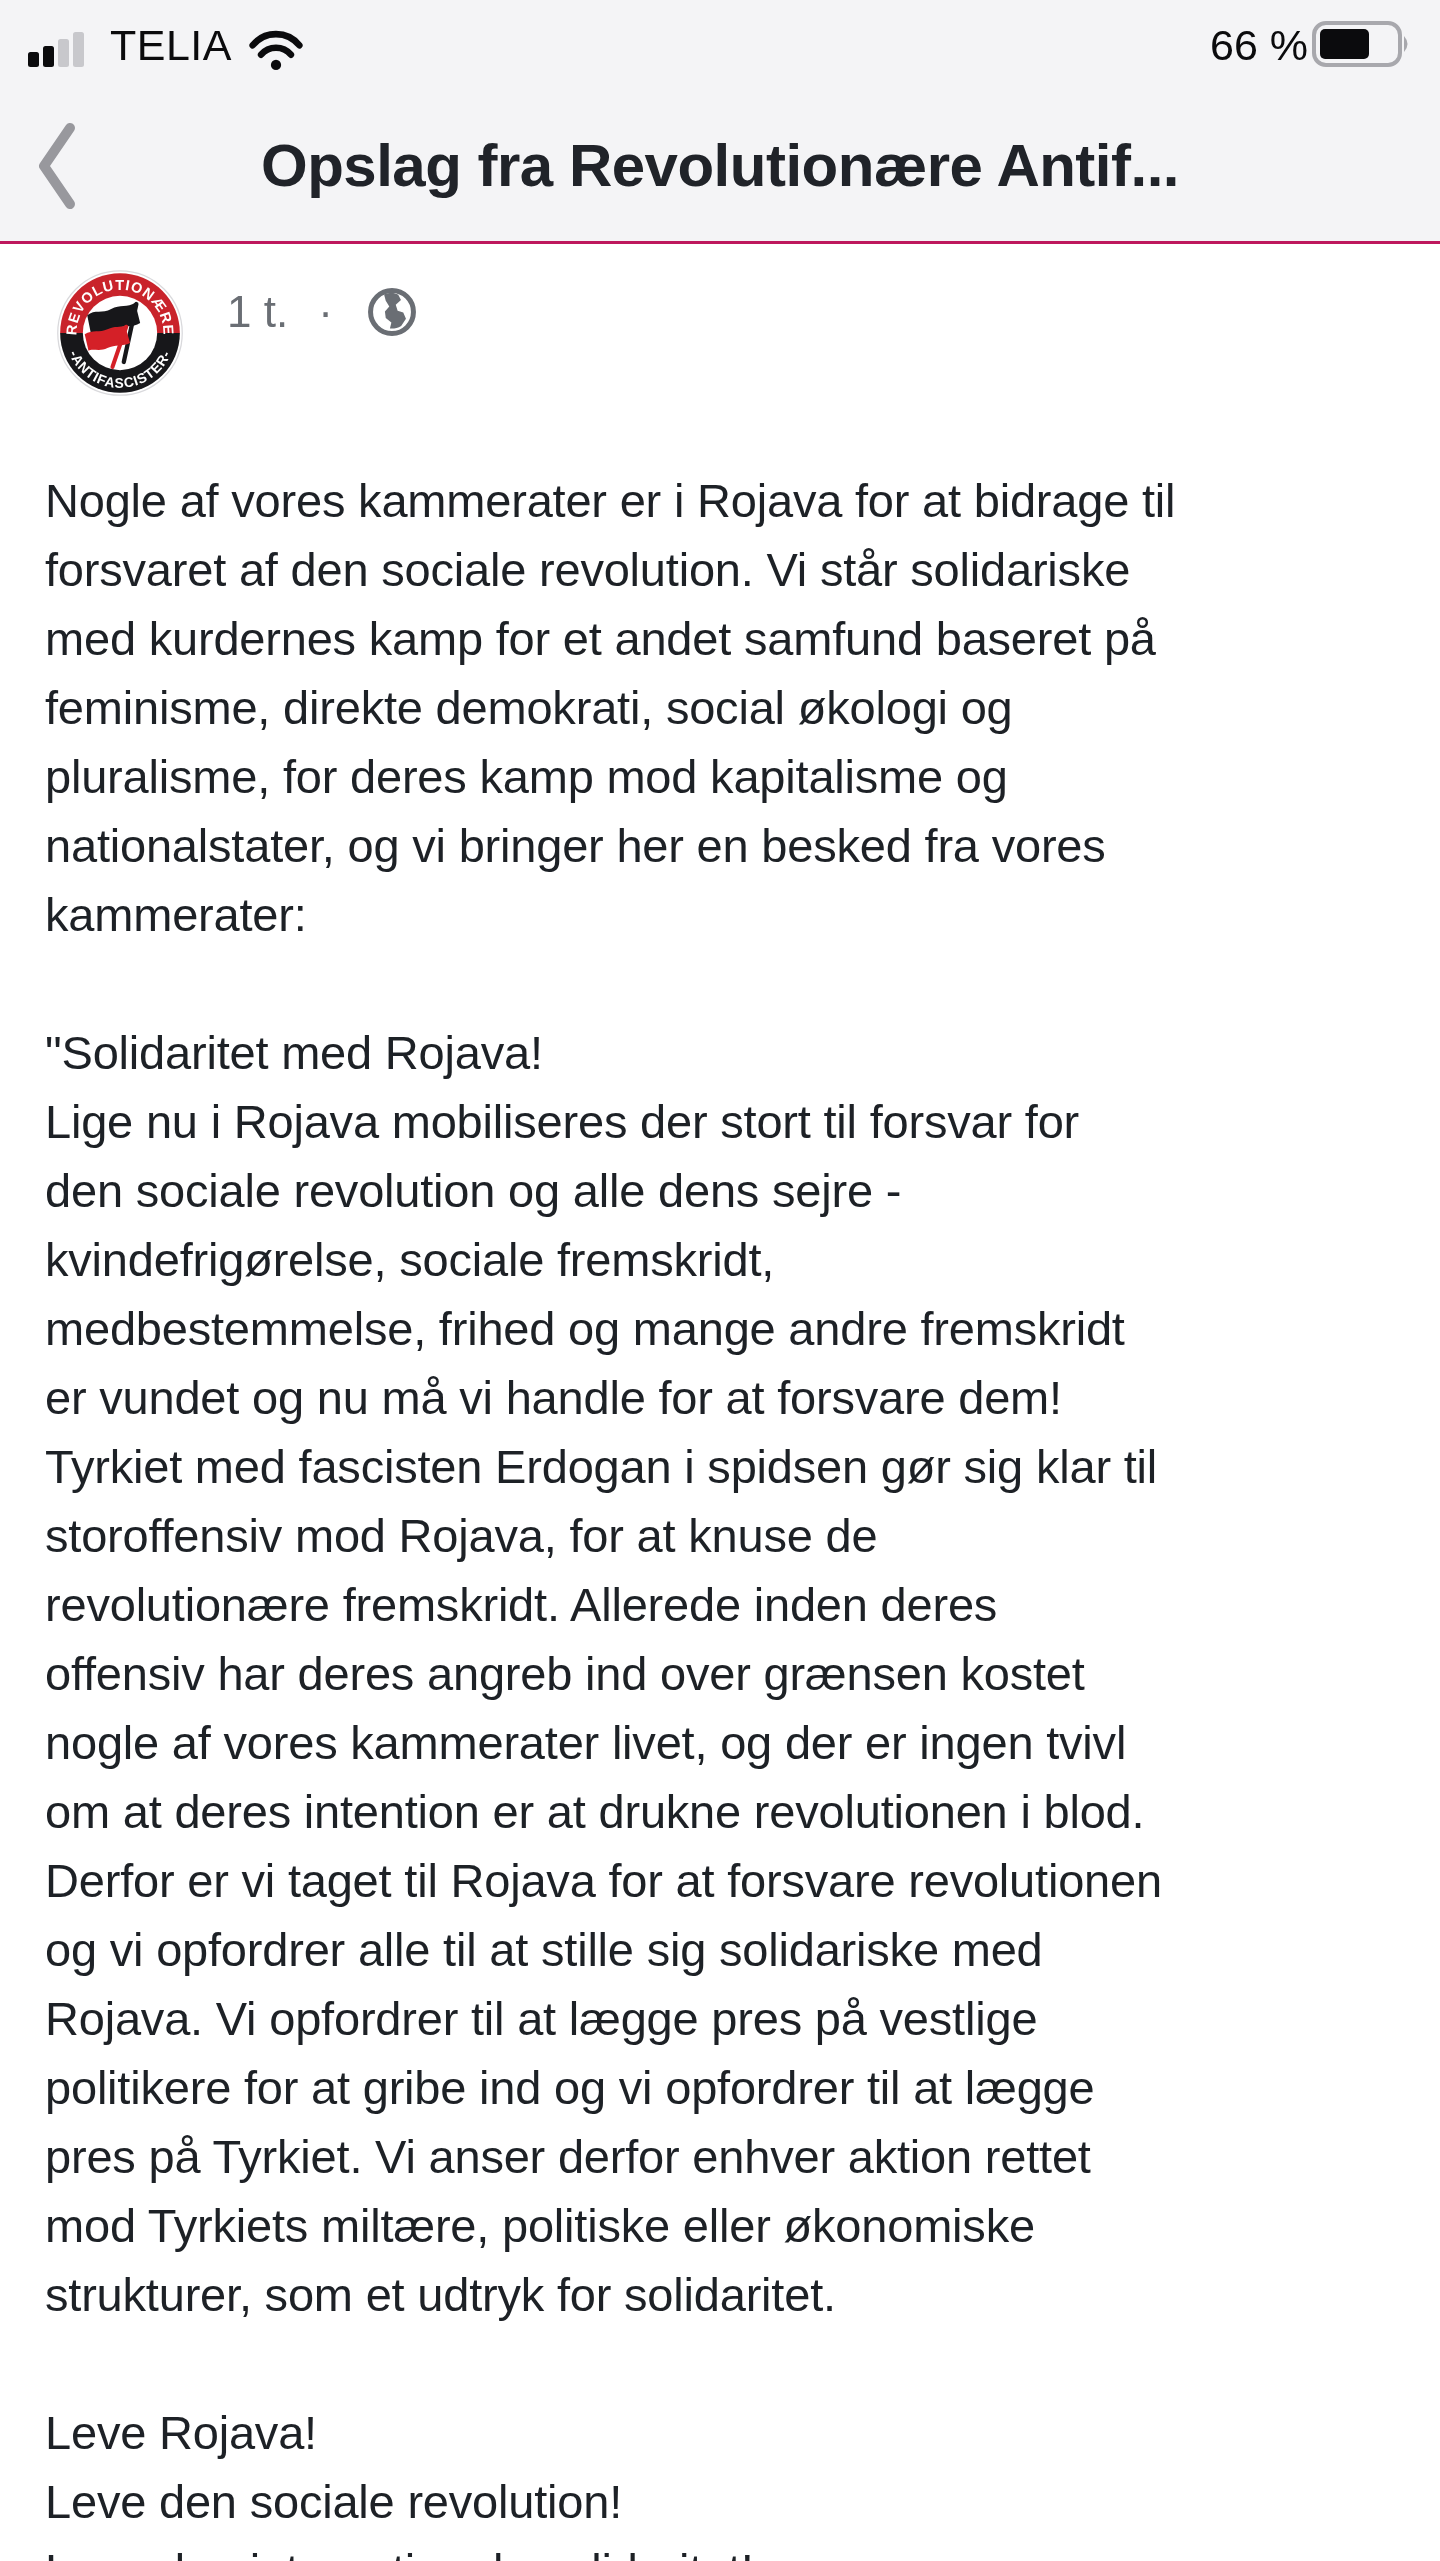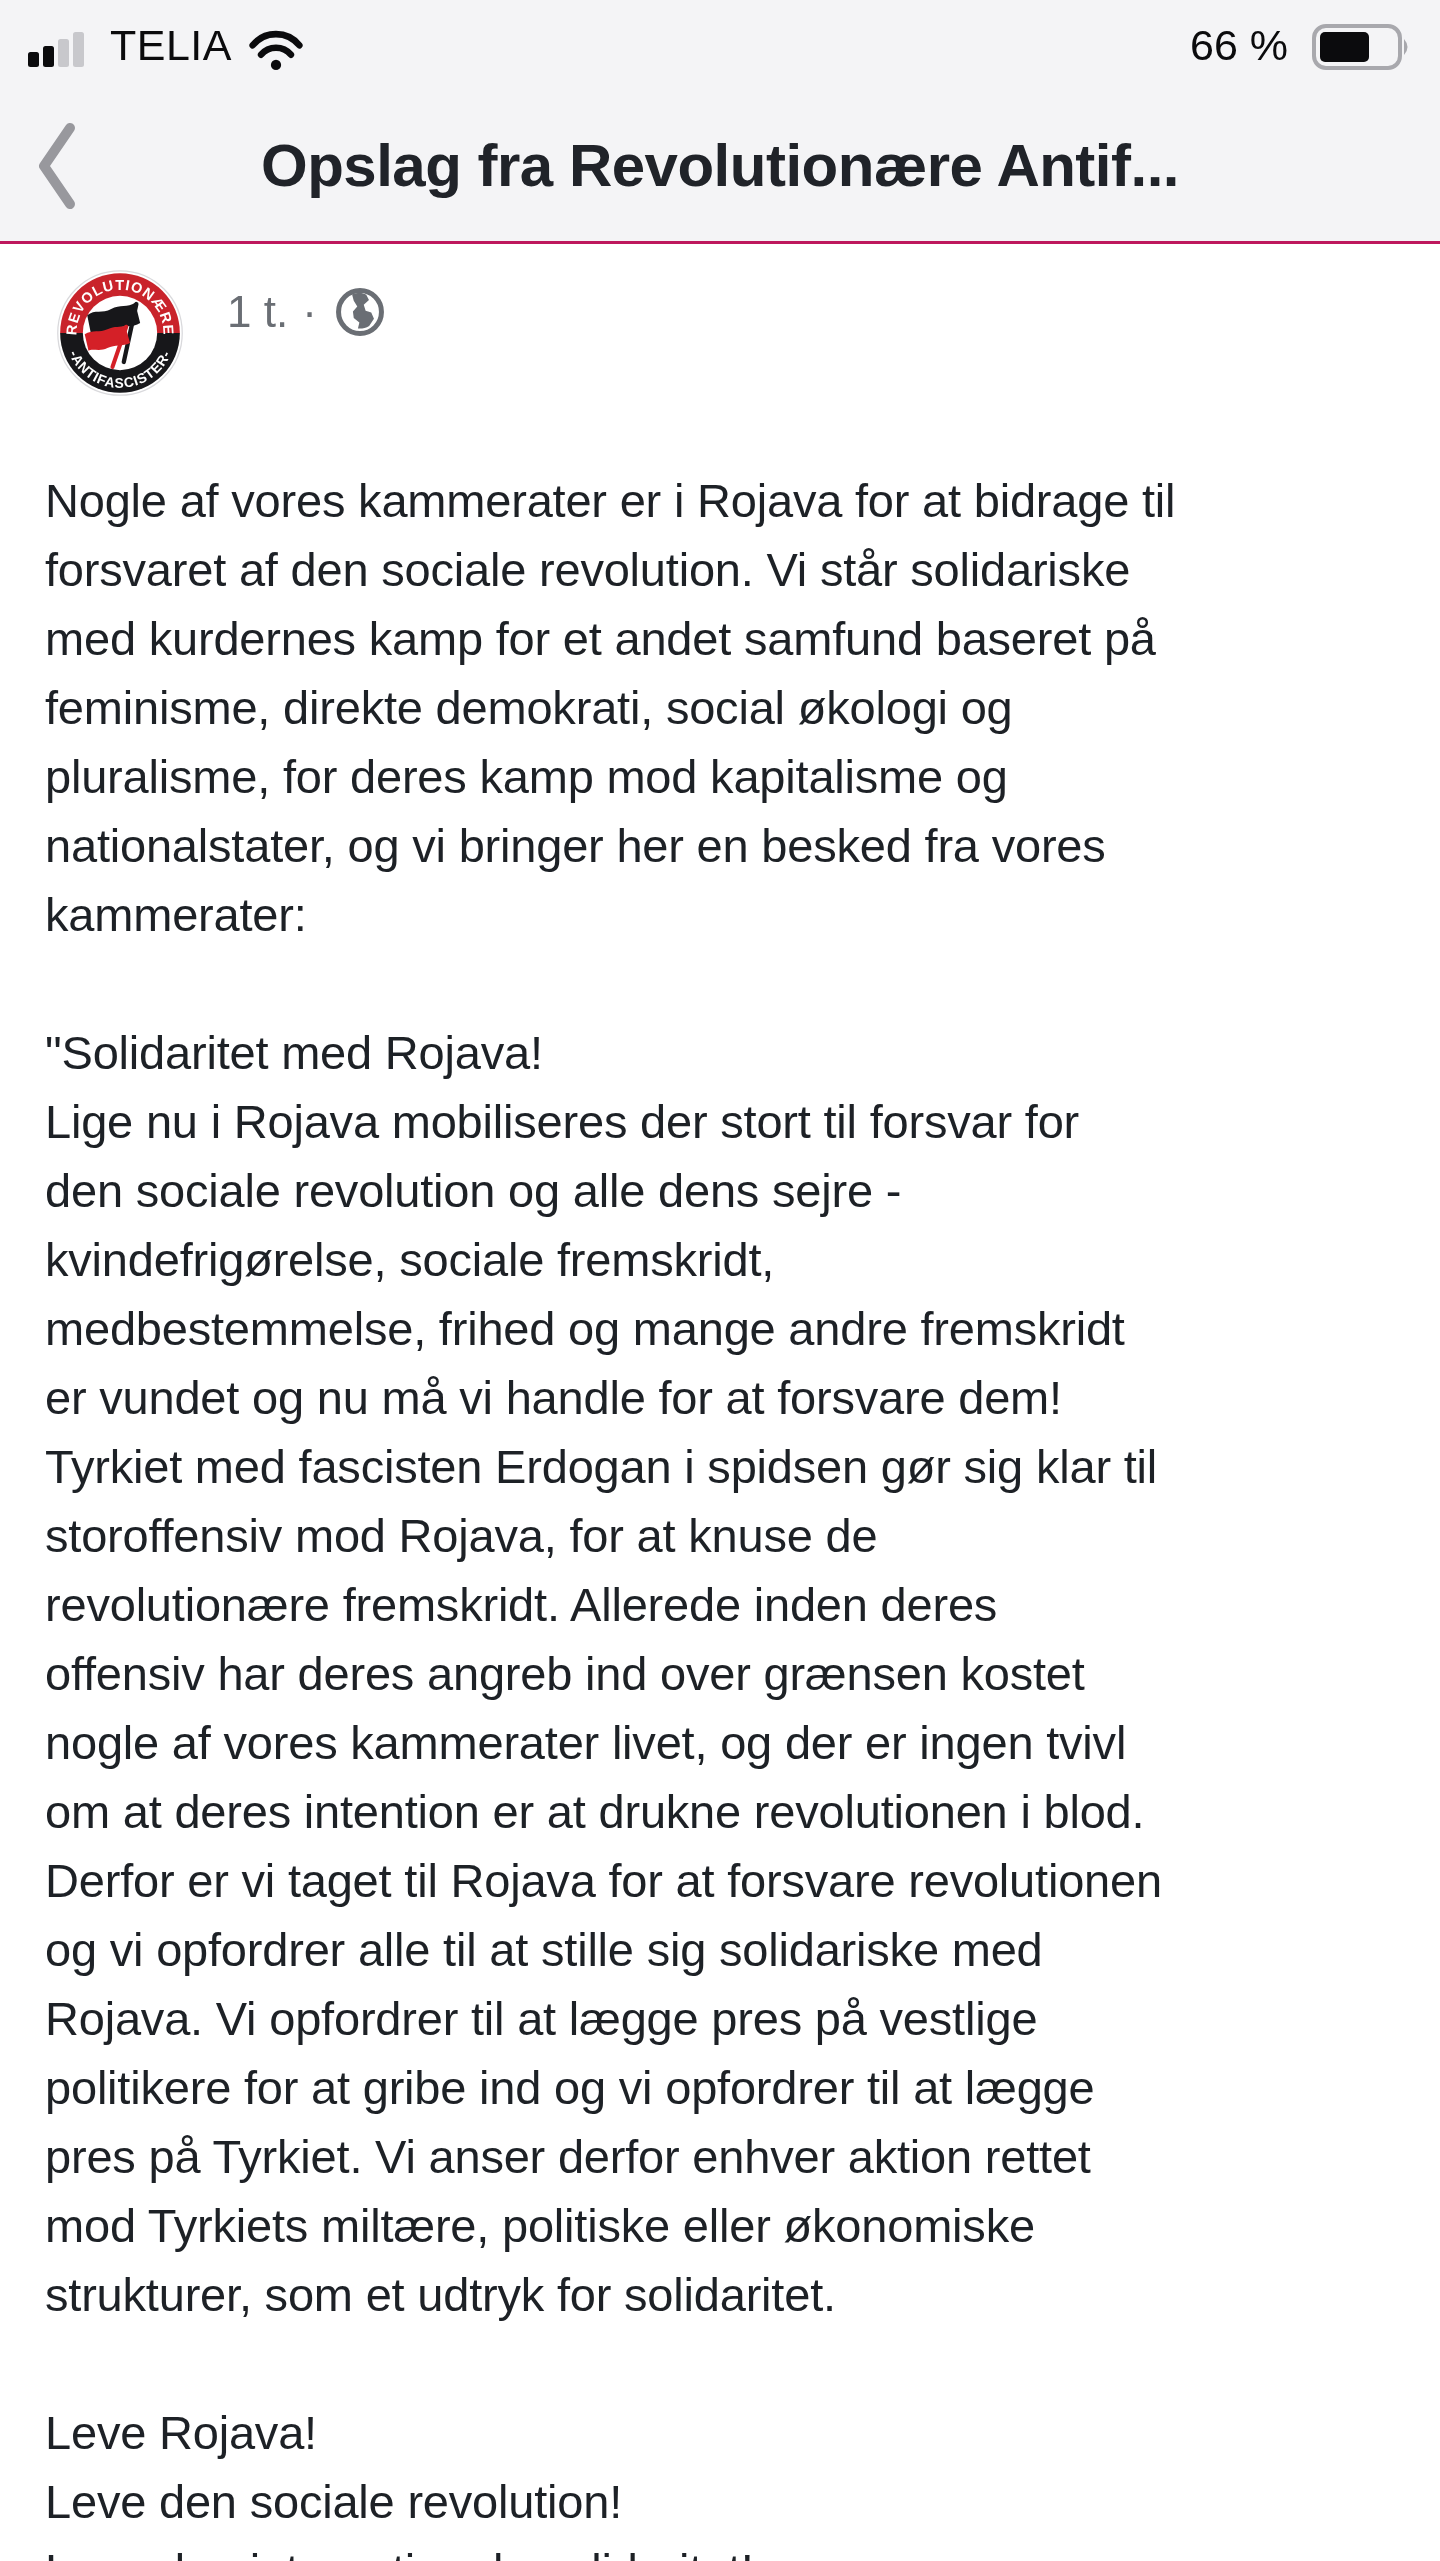--- a/index.html
+++ b/index.html
@@ -15,21 +15,21 @@
     color:#0b0b0d;
   }
   .sb-left { display:flex; align-items:flex-end; gap:16px; height:56px; }
   .signal-svg { width:66px; height:36px; margin-bottom:6px; }
   .carrier { font-size:43px; line-height:56px; letter-spacing:0.5px; }
   .wifi-svg { width:56px; height:42px; margin-bottom:2px; }
   .sb-time {
     position:absolute; left:0; right:0; text-align:center;
     font-size:44px; font-weight:600; pointer-events:none;
   }
-  .sb-right { margin-left:auto; display:flex; align-items:flex-end; gap:24px; z-index:1; }
+  .sb-right { margin-left:auto; display:flex; align-items:flex-start; gap:4px; z-index:1; }
   .battery-pct { font-size:43px; }
   .battery-svg { width:100px; height:46px; }
   
   .nav-bar {
     height:151px; background:#f4f4f6; border-bottom:3px solid #be185d;
     position:relative; display:flex; align-items:center;
   }
   .back-btn {
     position:absolute; left:34px; top:50%; transform:translateY(-50%);
     width:44px; height:92px; background:none; border:none; padding:0; cursor:pointer;
@@ -42,21 +42,21 @@
   
   .post-header { display:flex; align-items:flex-start; padding:26px 40px 0 57px; }
   .avatar { width:126px; height:126px; flex:0 0 auto; cursor:pointer; }
   .avatar svg { width:126px; height:126px; display:block; }
   .badge-top   { font-size:11.5px; font-weight:700; fill:#ffffff; letter-spacing:0.7px; }
   .badge-bot   { font-size:11px;  font-weight:700; fill:#ffffff; letter-spacing:0.6px; }
   .header-text { margin-left:44px; padding-top:4px; }
   .author {
     font-size:52px; font-weight:700; color:#1d2126; line-height:62px; cursor:pointer;
   }
-  .meta-row { display:flex; align-items:center; gap:14px; margin-top:12px;
+  .meta-row { display:flex; align-items:center; gap:30px; margin-top:12px;
               color:#6a6e74; font-size:44px; line-height:52px; }
   .globe-svg { width:50px; height:50px; margin-left:4px; }
   
   .post-body {
     margin:70px 34px 0 45px;
     font-size:47px; line-height:69px; color:#1d2126;
     white-space:pre-line; letter-spacing:-0.2px;
   }
 </style>
 </head>

